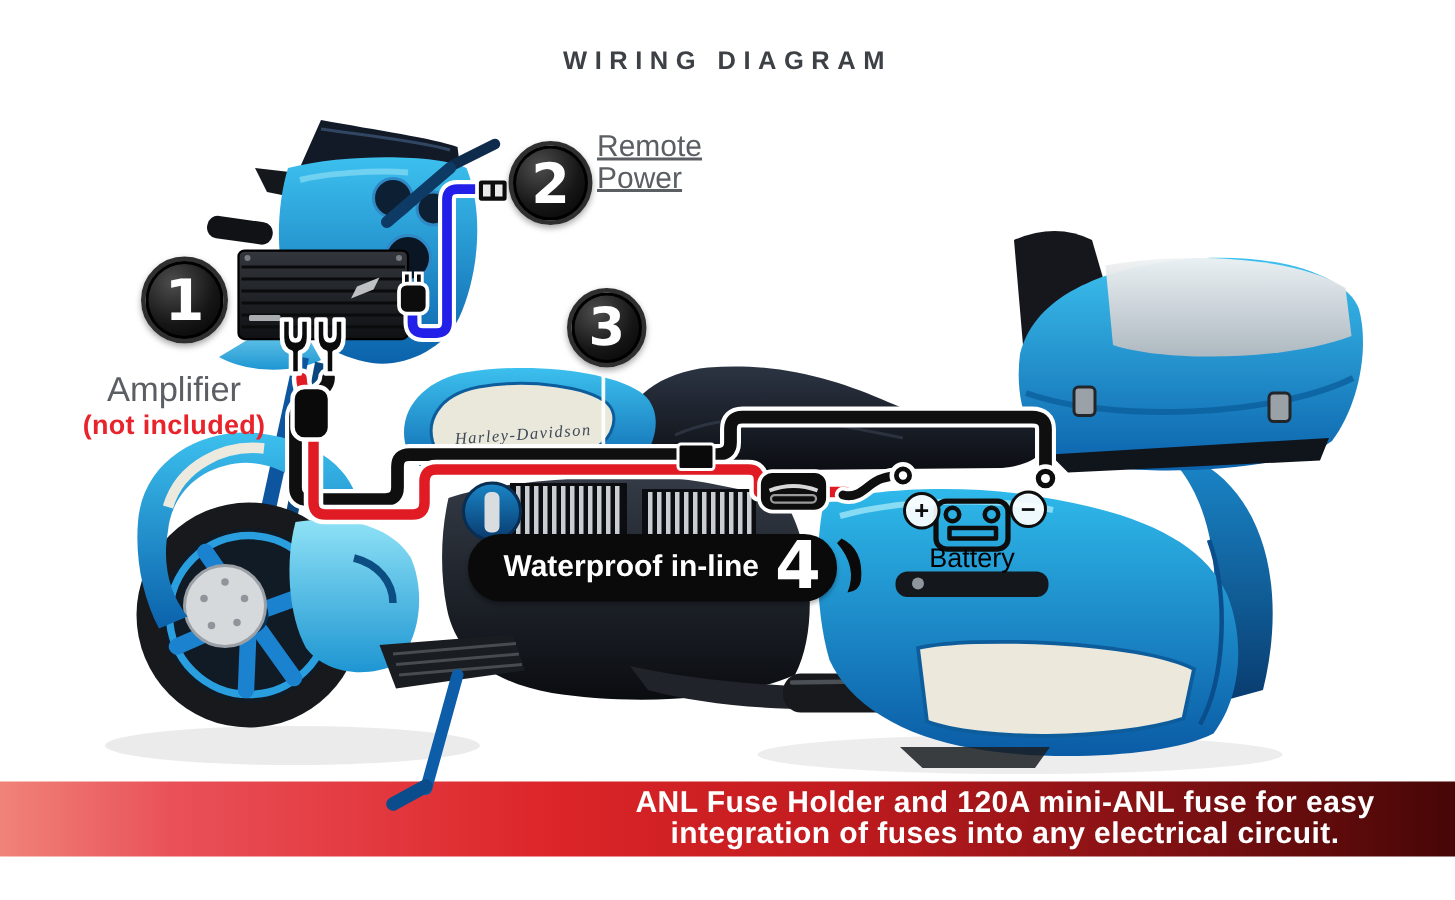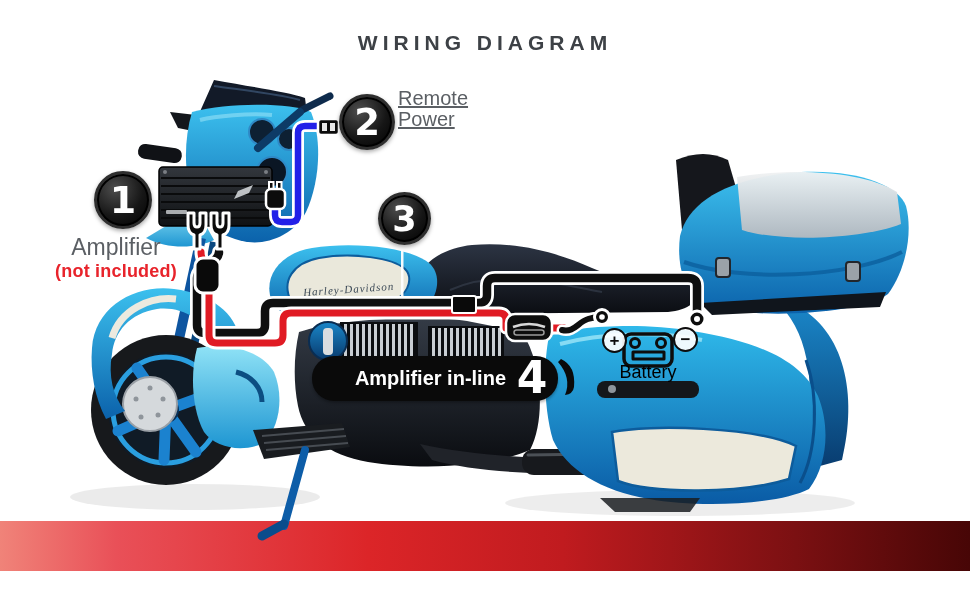--- a/index.html
+++ b/index.html
@@ -4,39 +4,39 @@
 <style>
   html,body{margin:0;padding:0;background:#ffffff;}
   .stage{
     position:relative;width:970px;height:600px;background:#ffffff;overflow:hidden;
     font-family:"Liberation Sans",sans-serif;
   }
   .layer{position:absolute;left:0;top:0;}
   
   .title{
     position:absolute;left:0;top:31px;width:100%;text-align:center;z-index:30;
-    font-size:21px;font-weight:700;letter-spacing:5px;color:#3d4146;
+    font-size:17px;font-weight:700;letter-spacing:5px;color:#3d4146;
   }
   
   .badge{
     position:absolute;z-index:32;border-radius:50%;
     background:radial-gradient(circle at 35% 28%, #4d4d4d 0%, #161616 55%, #000 100%);
     border:3px solid #2f2f2f;
     box-shadow:0 2px 4px rgba(0,0,0,.35), inset 0 0 0 2px #000;
     display:flex;align-items:center;justify-content:center;
     color:#ffffff;font-family:"DejaVu Sans","Liberation Sans",sans-serif;font-weight:bold;
   }
   .badge-1{left:94px;top:171px;width:52px;height:52px;font-size:38px;}
   .badge-2{left:339px;top:94px;width:50px;height:50px;font-size:37px;}
   .badge-3{left:378px;top:192px;width:47px;height:47px;font-size:35px;}
   
   .callout-label{position:absolute;z-index:31;color:#5b5f64;line-height:1.05;}
   .remote-label{left:398px;top:88px;font-size:20px;text-decoration:underline;}
   .pg-label{left:440px;top:200px;font-size:20px;}
-  .amp-label{left:48px;top:235px;width:136px;text-align:center;font-size:23px;}
+  .amp-label{left:48px;top:247px;width:136px;text-align:center;font-size:23px;}
   .amp-note{display:block;margin-top:3px;font-size:18px;font-weight:bold;color:#e8232b;letter-spacing:.2px;}
   
   .pill{
     position:absolute;left:312px;top:356px;width:246px;height:45px;z-index:31;
     background:#0a0a0a;border-radius:22px;display:flex;align-items:center;
     box-shadow:0 2px 3px rgba(0,0,0,.3);
   }
   .pill-text{flex:1;text-align:right;color:#fff;font-weight:bold;font-size:20px;line-height:1.02;padding-left:10px;}
   .pill-number{
     width:52px;text-align:center;color:#fff;font-weight:bold;font-size:44px;
@@ -341,27 +341,31 @@
     <div>Remote</div>
     <div>Power</div>
   </div>
 
   <div class="badge badge-3">
     <span>3</span>
   </div>
 
   <div class="pill">
     <div class="pill-text">
-      <div>Amplifier in-line</div>
+      <div>Waterproof in-line</div>
     </div>
     <div class="pill-number">4</div>
   </div>
 
   <div class="term-circle term-plus">
     <span>+</span>
   </div>
   <div class="term-circle term-minus">
     <span>−</span>
   </div>
   <div class="battery-label">Battery</div>
 
+  <div class="banner-text">
+    <div>ANL Fuse Holder and 120A mini-ANL fuse for easy</div>
+    <div>integration of fuses into any electrical circuit.</div>
+  </div>
 
 </div>
 
 </body></html>

